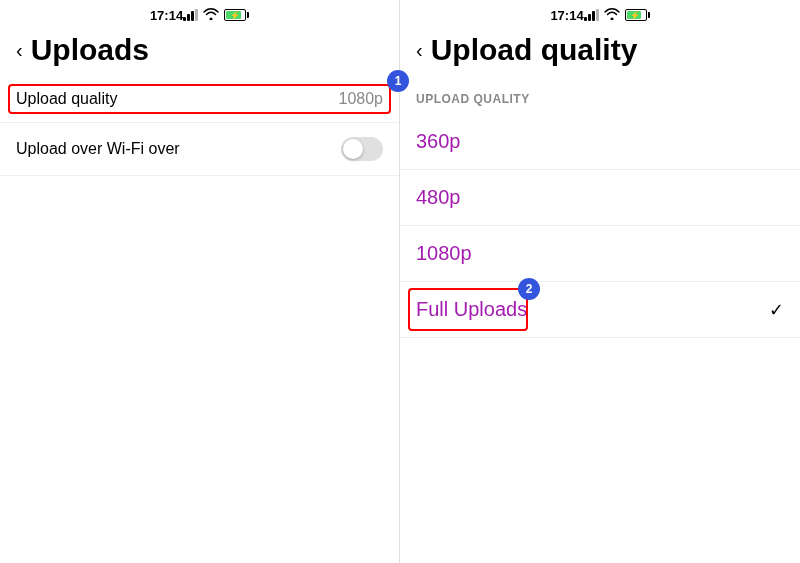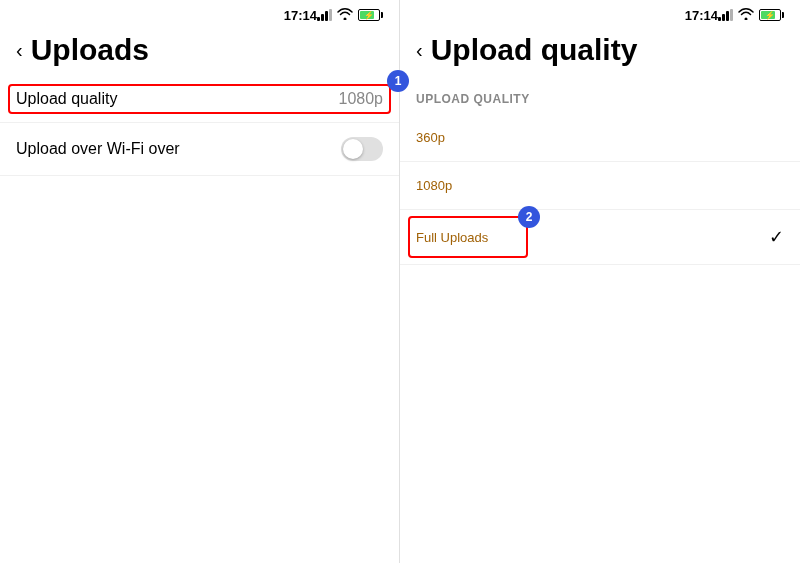--- a/index.html
+++ b/index.html
@@ -30,23 +30,23 @@
     
     .right-panel {
       width: 400px;
       display: flex;
       flex-direction: column;
     }
 
     
     .status-bar {
       display: flex;
-      justify-content: flex-end;
-      align-items: center;
-      padding: 6px 16px 4px;
+      justify-content: center;
+      align-items: center;
+      padding: 6px 3px 4px;
       height: 28px;
     }
 
     .status-time {
       font-size: 13px;
       font-weight: 600;
       color: #000;
     }
 
     .status-icons {
@@ -236,22 +236,22 @@
       display: flex;
       justify-content: space-between;
       align-items: center;
       padding: 16px 16px;
       border-bottom: 1px solid #f0f0f0;
       position: relative;
       cursor: pointer;
     }
 
     .quality-item-label {
-      font-size: 13px;
-      color: #a16207;
+      font-size: 20px;
+      color: #a21caf;
       text-align: center;
     }
 
     .checkmark {
       font-size: 18px;
       color: #000;
       font-weight: 400;
     }
 
     .highlight-box-right {
@@ -376,20 +376,23 @@
     </div>
 
     <div class="quality-section-header">UPLOAD QUALITY</div>
 
     <div class="quality-list">
 
       <div class="quality-item">
         <span class="quality-item-label">360p</span>
       </div>
 
+      <div class="quality-item">
+        <span class="quality-item-label">480p</span>
+      </div>
 
 
       <div class="quality-item">
         <span class="quality-item-label">1080p</span>
       </div>
 
       <div class="quality-item" style="position:relative;">
         <span class="quality-item-label">Full Uploads</span>
         <span class="checkmark">✓</span>
         <div class="highlight-box-right"></div>

